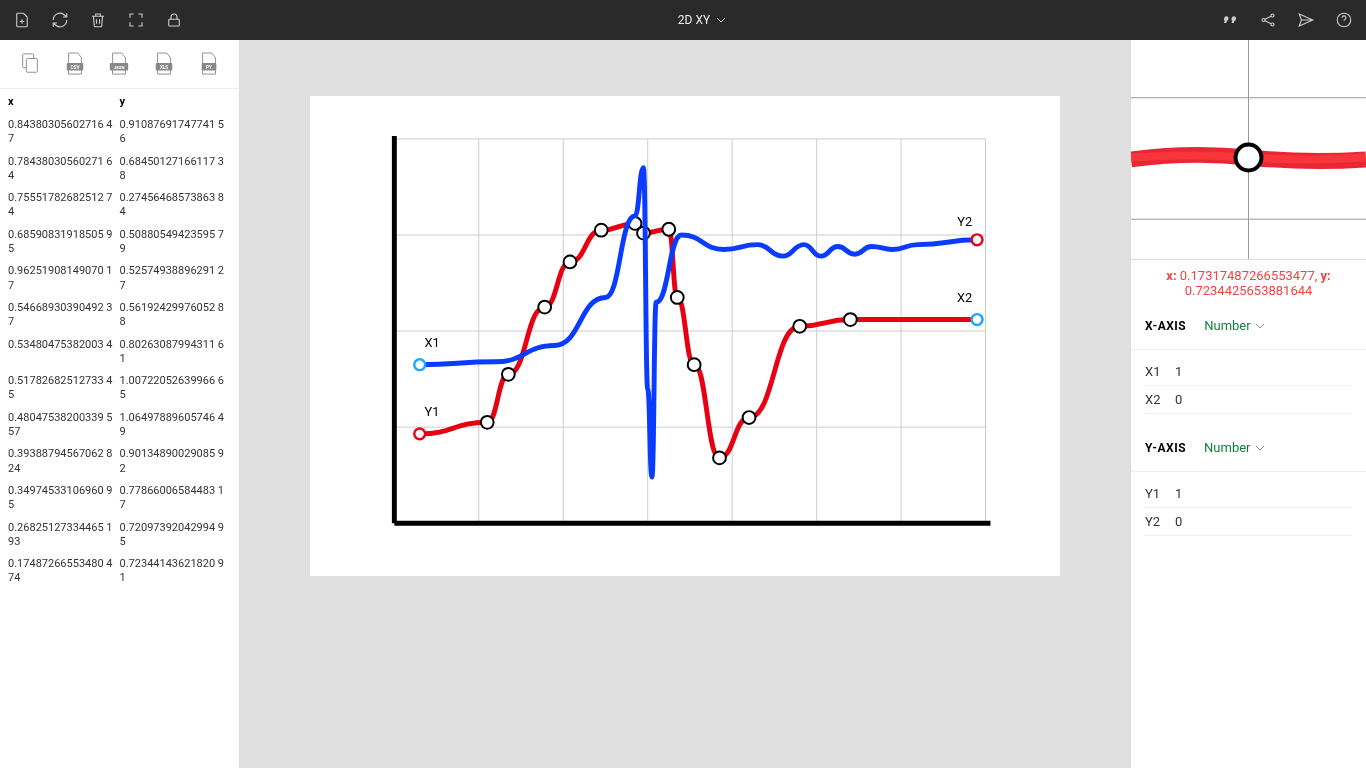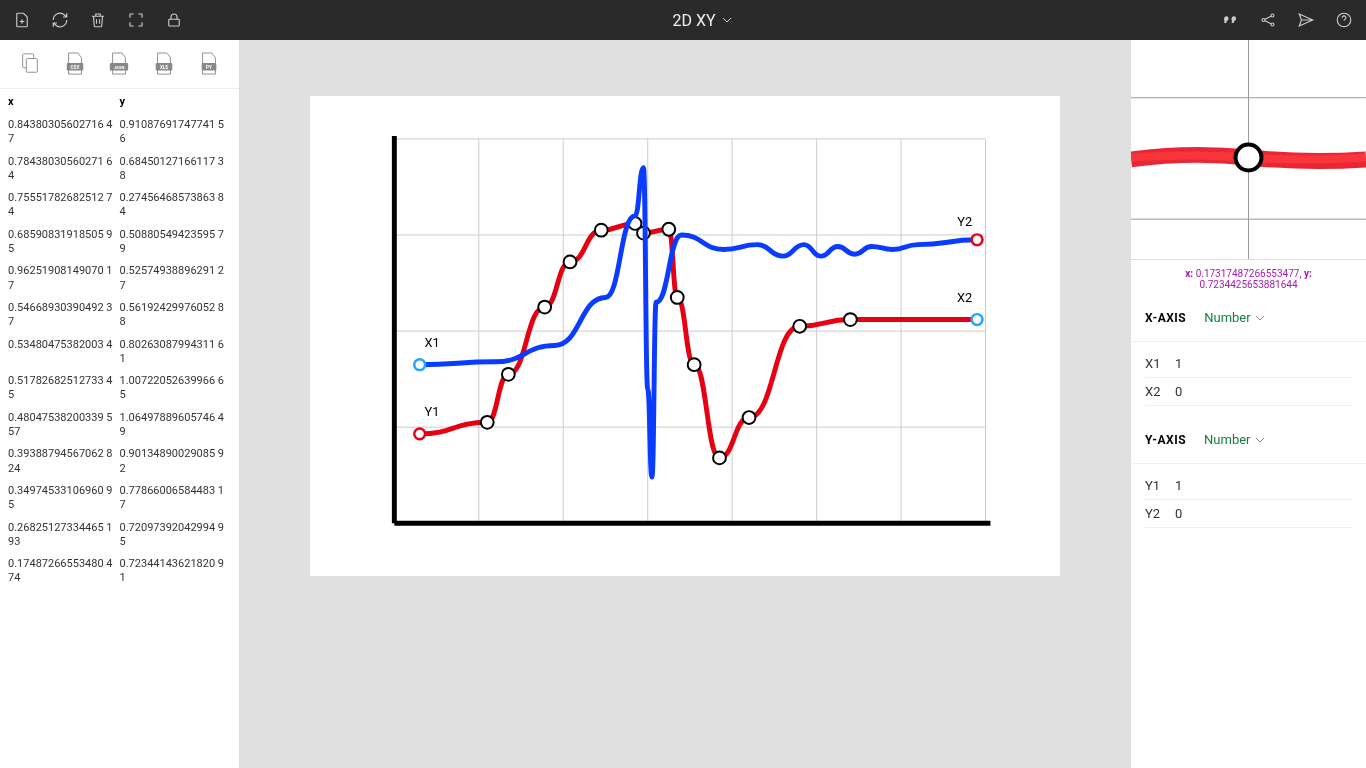--- a/index.html
+++ b/index.html
@@ -1,37 +1,37 @@
 <!DOCTYPE html>
 <html><head>
 <meta charset="utf-8">
 <style>
 * { margin: 0; padding: 0; box-sizing: border-box; font-family: -apple-system, BlinkMacSystemFont, 'Segoe UI', Roboto, sans-serif; }
 body { width: 1366px; height: 768px; overflow: hidden; background: #e0e0e0; }
 .topbar { height: 40px; background: #2a2a2a; display: flex; align-items: center; padding: 0 12px; color: #ccc; }
 .topbar-left { display: flex; gap: 18px; align-items: center; }
-.topbar-center { flex: 1; display: flex; justify-content: center; align-items: center; gap: 6px; color: #eee; font-size: 16px; }
+.topbar-center { flex: 1; display: flex; justify-content: center; align-items: center; gap: 6px; color: #eee; font-size: 12px; }
 .topbar-right { display: flex; gap: 18px; align-items: center; }
 .icon-btn { width: 20px; height: 20px; cursor: pointer; display: flex; align-items: center; justify-content: center; color: #ccc; }
 .icon-btn svg { width: 18px; height: 18px; stroke: currentColor; fill: none; stroke-width: 1.5; }
 .main { display: flex; height: 728px; }
 .sidebar-left { width: 240px; background: #fff; border-right: 1px solid #ddd; overflow-y: auto; }
 .export-icons { display: flex; justify-content: space-around; padding: 10px 8px; border-bottom: 1px solid #eee; }
 .export-icon { width: 24px; height: 28px; cursor: pointer; display: flex; align-items: center; justify-content: center; }
 .export-icon svg { width: 22px; height: 26px; }
 .data-table { width: 100%; font-size: 11px; }
 .data-header { display: flex; padding: 6px 8px; font-weight: bold; color: #000; }
 .data-header > div { flex: 1; }
 .data-row { display: flex; padding: 4px 8px; color: #333; line-height: 1.3; }
 .data-row > div { flex: 1; word-break: break-all; padding-right: 4px; }
 .canvas-area { flex: 1; display: flex; align-items: flex-start; justify-content: center; padding-top: 56px; background: #e0e0e0; }
 .chart-panel { width: 750px; height: 480px; background: #fff; position: relative; padding: 35px 40px; }
 .sidebar-right { width: 236px; background: #fff; border-left: 1px solid #ddd; display: flex; flex-direction: column; }
 .preview-box { height: 220px; border-bottom: 1px solid #ddd; position: relative; overflow: hidden; }
-.coord-readout { text-align: center; font-size: 10px; padding: 8px; color: #a21caf; }
+.coord-readout { text-align: center; font-size: 13px; padding: 8px; color: #ef4444; }
 .coord-readout b { font-weight: bold; }
 .axis-section { padding: 12px 14px; border-bottom: 1px solid #eee; }
 .axis-header { display: flex; align-items: center; gap: 18px; margin-bottom: 4px; }
 .axis-label { font-size: 12px; font-weight: bold; letter-spacing: 0.5px; }
 .axis-type { font-size: 13px; color: #15803d; display: flex; align-items: center; gap: 4px; }
 .axis-inputs { padding: 8px 14px 14px; }
 .axis-input-row { display: flex; align-items: center; padding: 6px 0; font-size: 13px; color: #333; border-bottom: 1px solid #f0f0f0; }
 .axis-input-row .lbl { width: 30px; }
 .chev { width: 10px; height: 10px; }
 svg.chart-svg { width: 100%; height: 100%; }

